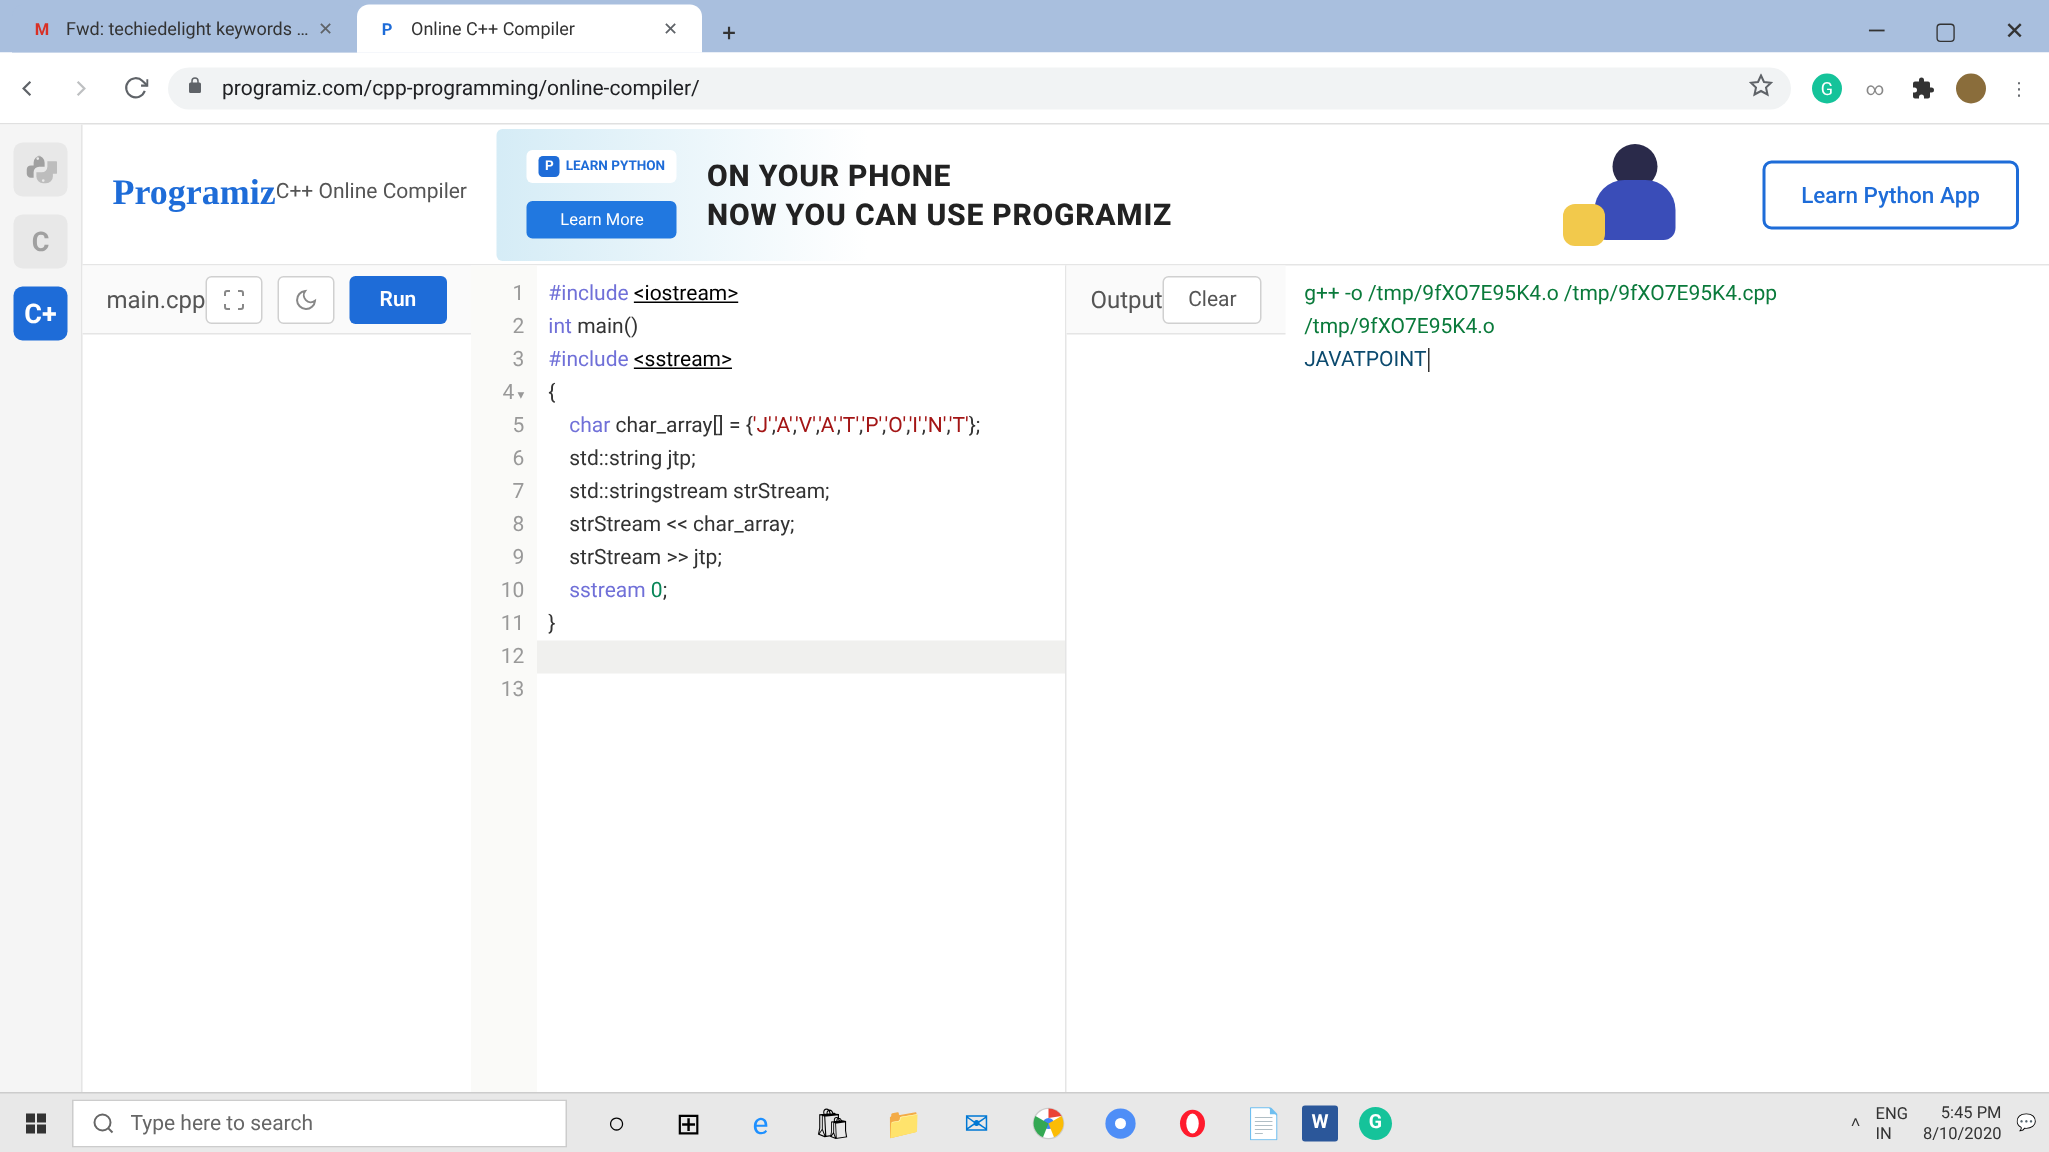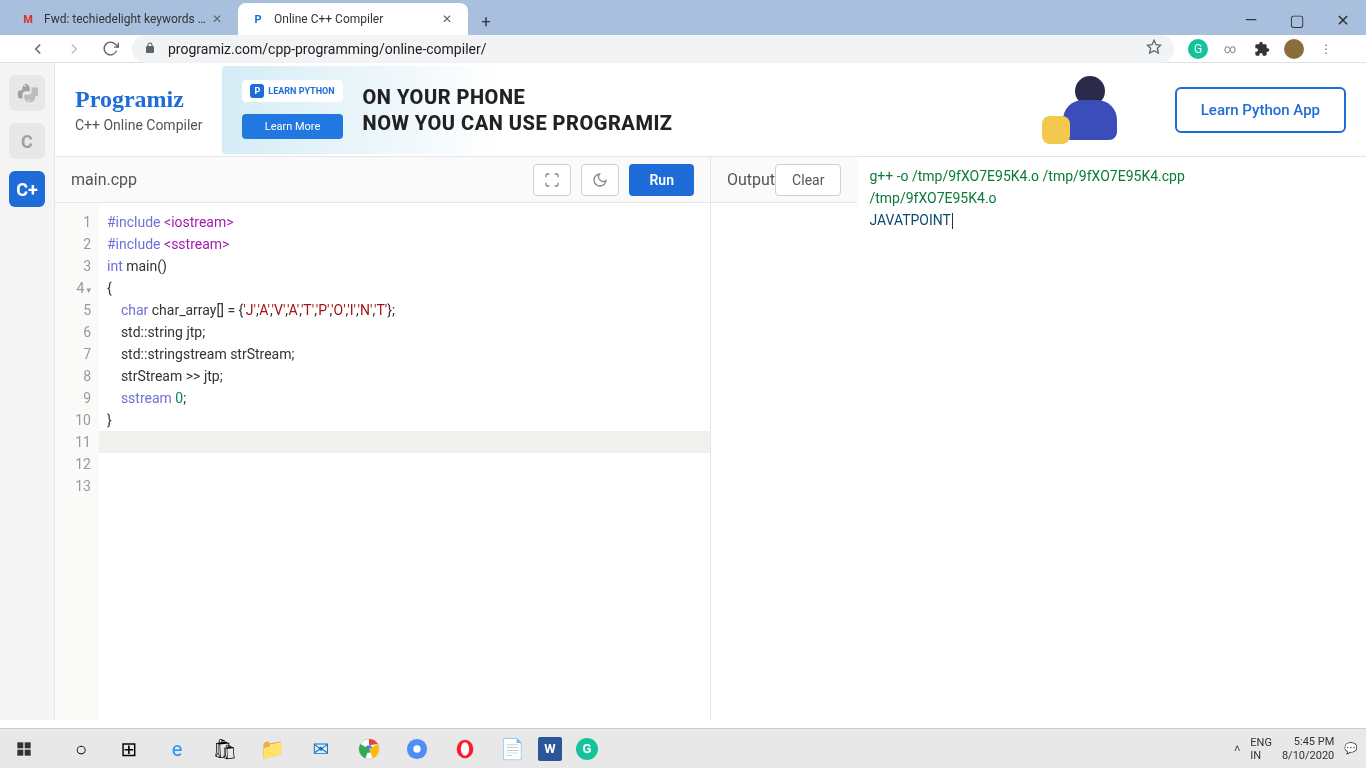--- a/index.html
+++ b/index.html
@@ -10,73 +10,73 @@
 .tab { height: 32px; display: flex; align-items: center; padding: 0 12px; border-radius: 8px 8px 0 0; font-size: 12px; color: #333; margin-right: 0; min-width: 230px; max-width: 230px; }
 .tab.inactive { background: #a9bfde; }
 .tab.active { background: #fff; }
 .tab-icon { width: 16px; height: 16px; margin-right: 8px; display: inline-flex; align-items: center; justify-content: center; font-size: 11px; }
 .tab-title { flex: 1; white-space: nowrap; overflow: hidden; text-overflow: ellipsis; }
 .tab-close { width: 14px; height: 14px; margin-left: 6px; color: #5f6368; cursor: pointer; }
 .new-tab { width: 28px; height: 28px; display: flex; align-items: center; justify-content: center; color: #333; cursor: pointer; margin-left: 4px; }
 .window-controls { margin-left: auto; display: flex; }
 .win-ctrl { width: 46px; height: 30px; display: flex; align-items: center; justify-content: center; color: #333; }
 
-.browser-nav { height: 28px; background: #fff; border-bottom: 1px solid #e0e0e0; display: flex; align-items: center; padding: 0 24px; gap: 8px; }
+.browser-nav { height: 48px; background: #fff; border-bottom: 1px solid #e0e0e0; display: flex; align-items: center; padding: 0 4px; gap: 8px; }
 .nav-btn { width: 28px; height: 28px; display: flex; align-items: center; justify-content: center; color: #5f6368; cursor: pointer; border-radius: 50%; }
 .addr-bar { flex: 1; height: 28px; background: #f1f3f4; border-radius: 14px; display: flex; align-items: center; padding: 0 12px; font-size: 14px; color: #202124; }
 .addr-lock { width: 14px; margin-right: 10px; color: #5f6368; }
 .addr-star { width: 16px; color: #5f6368; margin-left: 8px; }
 .ext-icons { display: flex; gap: 12px; align-items: center; padding: 0 6px; }
 .ext-icon { width: 20px; height: 20px; display: flex; align-items: center; justify-content: center; border-radius: 50%; font-size: 12px; }
 
 
 .page { display: flex; height: 657px; }
 .left-rail { width: 55px; background: #f5f5f5; border-right: 1px solid #e5e5e5; display: flex; flex-direction: column; align-items: center; padding-top: 12px; gap: 12px; }
 .rail-icon { width: 36px; height: 36px; display: flex; align-items: center; justify-content: center; border-radius: 6px; font-weight: bold; font-size: 18px; }
 .rail-icon.python { color: #a0a0a0; background: #e8e8e8; }
 .rail-icon.c { color: #a0a0a0; background: #e8e8e8; }
 .rail-icon.cpp { color: #fff; background: #1e6cd8; }
 
 .page-main { flex: 1; display: flex; flex-direction: column; }
 
 .header-bar { height: 94px; display: flex; align-items: center; padding: 0 20px; border-bottom: 1px solid #e5e5e5; }
-.logo-area { display: flex; flex-direction: column; }
+.logo-area { display: flex; flex-direction: row; }
 .logo-text { font-size: 24px; font-weight: bold; color: #1e6cd8; font-family: Georgia, serif; }
 .logo-sub { font-size: 14px; color: #555; margin-top: 4px; }
 .banner { flex: 1; margin: 0 20px; height: 88px; background: linear-gradient(90deg, #d5ecf6 0%, #fff 30%, #fff 70%, #fff 100%); border-radius: 4px; display: flex; align-items: center; padding: 0 20px; position: relative; overflow: hidden; }
 .banner-badge { background: #fff; border-radius: 4px; padding: 4px 8px; font-size: 9px; font-weight: bold; color: #1e6cd8; display: flex; align-items: center; gap: 4px; }
 .banner-learn { background: #2178e0; color: #fff; border: none; padding: 6px 14px; border-radius: 4px; font-size: 11px; margin-top: 6px; }
 .banner-left { display: flex; flex-direction: column; gap: 6px; min-width: 100px; }
 .banner-text { margin-left: 20px; font-size: 20px; font-weight: 800; color: #222; line-height: 1.3; letter-spacing: 0.5px; }
 .banner-art { position: absolute; right: 20px; top: 10px; width: 100px; height: 70px; }
 .person-head { position: absolute; right: 30px; top: 0; width: 30px; height: 30px; border-radius: 50%; background: #2a2a4a; }
 .person-body { position: absolute; right: 18px; top: 24px; width: 54px; height: 40px; background: #3a4db8; border-radius: 20px 20px 8px 8px; }
 .python-logo { position: absolute; right: 65px; top: 40px; width: 28px; height: 28px; background: #f2c94c; border-radius: 8px; }
 .cta-btn { border: 2px solid #1e6cd8; color: #1e6cd8; background: #fff; padding: 12px 24px; border-radius: 6px; font-size: 15px; font-weight: 500; cursor: pointer; }
 
 .editor-area { display: flex; flex: 1; }
-.editor-panel { flex: 1; border-right: 1px solid #e5e5e5; display: flex; flex-direction: column; min-width: 0; }
+.editor-panel { flex: 1; border-right: 1px solid #e5e5e5; display: flex; flex-direction: row; min-width: 0; }
 .output-panel { flex: 1; display: flex; min-width: 0; }
 
 .panel-header { height: 46px; display: flex; align-items: center; padding: 0 16px; border-bottom: 1px solid #e5e5e5; background: #fafafa; }
 .panel-title { font-size: 16px; color: #555; }
 .panel-actions { margin-left: auto; display: flex; gap: 10px; }
 .icon-btn { width: 38px; height: 32px; border: 1px solid #d0d0d0; background: #fff; border-radius: 4px; display: flex; align-items: center; justify-content: center; cursor: pointer; color: #888; }
 .run-btn { background: #1e6cd8; color: #fff; border: none; padding: 0 20px; height: 32px; border-radius: 4px; font-size: 14px; font-weight: 600; cursor: pointer; }
 .clear-btn { border: 1px solid #d0d0d0; background: #fff; color: #555; padding: 0 16px; height: 32px; border-radius: 4px; font-size: 14px; cursor: pointer; }
 
 .code-editor { flex: 1; display: flex; background: #fff; font-family: "Consolas", "Monaco", monospace; font-size: 14px; overflow: auto; }
 .line-numbers { width: 44px; background: #fafaf8; color: #999; text-align: right; padding: 8px 8px 8px 0; user-select: none; }
 .line-numbers div { height: 22px; line-height: 22px; }
 .code-content { flex: 1; padding: 8px 0; }
 .code-line { height: 22px; line-height: 22px; white-space: pre; padding-left: 8px; }
 .code-line.current { background: #f0f0ee; }
 
 .tok-keyword { color: #7070d8; }
-.tok-include { color: #a21caf; }
+.tok-include { color: #000000; text-decoration: underline; }
 .tok-type { color: #7070d8; }
 .tok-punct { color: #333; }
 .tok-ident { color: #333; }
 .tok-string { color: #a31515; }
 .tok-number { color: #098658; }
 
 .output-content { flex: 1; padding: 8px 12px; font-family: "Consolas", "Monaco", monospace; font-size: 14px; line-height: 22px; white-space: pre-wrap; }
 .out-cmd { color: #0a7a3b; }
 .out-text { color: #0c4a6e; }
 .cursor-blink { display: inline-block; width: 1px; height: 16px; background: #333; vertical-align: middle; margin-left: 1px; }
@@ -223,26 +223,27 @@
               <div>7</div>
               <div>8</div>
               <div>9</div>
               <div>10</div>
               <div>11</div>
               <div>12</div>
               <div>13</div>
             </div>
           <div class="code-content" id="code-content">
               <div class="code-line"><span class="tok-keyword">#include</span> <span class="tok-include">&lt;iostream&gt;</span></div>
+              <div class="code-line"><span class="tok-type">int</span> <span class="tok-ident">main</span><span class="tok-punct">()</span></div>
               <div class="code-line"><span class="tok-keyword">#include</span> <span class="tok-include">&lt;sstream&gt;</span></div>
-              <div class="code-line"><span class="tok-type">int</span> <span class="tok-ident">main</span><span class="tok-punct">()</span></div>
               <div class="code-line"><span class="tok-punct">{</span></div>
               <div class="code-line">    <span class="tok-type">char</span> <span class="tok-ident">char_array</span><span class="tok-punct">[]</span> <span class="tok-punct">=</span> <span class="tok-punct">{</span><span class="tok-string">'J'</span><span class="tok-punct">,</span><span class="tok-string">'A'</span><span class="tok-punct">,</span><span class="tok-string">'V'</span><span class="tok-punct">,</span><span class="tok-string">'A'</span><span class="tok-punct">,</span><span class="tok-string">'T'</span><span class="tok-punct">,</span><span class="tok-string">'P'</span><span class="tok-punct">,</span><span class="tok-string">'O'</span><span class="tok-punct">,</span><span class="tok-string">'I'</span><span class="tok-punct">,</span><span class="tok-string">'N'</span><span class="tok-punct">,</span><span class="tok-string">'T'</span><span class="tok-punct">};</span></div>
               <div class="code-line">    <span class="tok-ident">std</span><span class="tok-punct">::</span><span class="tok-ident">string jtp</span><span class="tok-punct">;</span></div>
               <div class="code-line">    <span class="tok-ident">std</span><span class="tok-punct">::</span><span class="tok-ident">stringstream strStream</span><span class="tok-punct">;</span></div>
+              <div class="code-line">    <span class="tok-ident">strStream</span> <span class="tok-punct">&lt;&lt;</span> <span class="tok-ident">char_array</span><span class="tok-punct">;</span></div>
               <div class="code-line">    <span class="tok-ident">strStream</span> <span class="tok-punct">&gt;&gt;</span> <span class="tok-ident">jtp</span><span class="tok-punct">;</span></div>
               <div class="code-line">    <span class="tok-keyword">sstream</span> <span class="tok-number">0</span><span class="tok-punct">;</span></div>
               <div class="code-line"><span class="tok-punct">}</span></div>
               <div class="code-line current"></div>
             </div>
         </div>
       </div>
 
       <div class="output-panel">
         <div class="panel-header">
@@ -260,20 +261,27 @@
 </div>
 
 <div class="taskbar">
   <div class="start-btn">
     <svg width="16" height="16" viewBox="0 0 24 24" fill="#333">
         <rect x="2" y="2" width="9" height="9"></rect>
         <rect x="13" y="2" width="9" height="9"></rect>
         <rect x="2" y="13" width="9" height="9"></rect>
         <rect x="13" y="13" width="9" height="9"></rect>
       </svg>
+  </div>
+  <div class="search-box">
+    <svg width="16" height="16" viewBox="0 0 24 24" fill="none" stroke="#666" stroke-width="2">
+        <circle cx="11" cy="11" r="8"></circle>
+        <line x1="21" y1="21" x2="16.65" y2="16.65"></line>
+      </svg>
+    <span>Type here to search</span>
   </div>
   <div class="task-icons">
     <div class="task-icon">○</div>
     <div class="task-icon">⊞</div>
     <div class="task-icon" style="color:#1e90ff">e</div>
     <div class="task-icon">🛍</div>
     <div class="task-icon">📁</div>
     <div class="task-icon" style="color:#0078d4">✉</div>
     <div class="task-icon">
       <svg width="22" height="22" viewBox="0 0 24 24">

